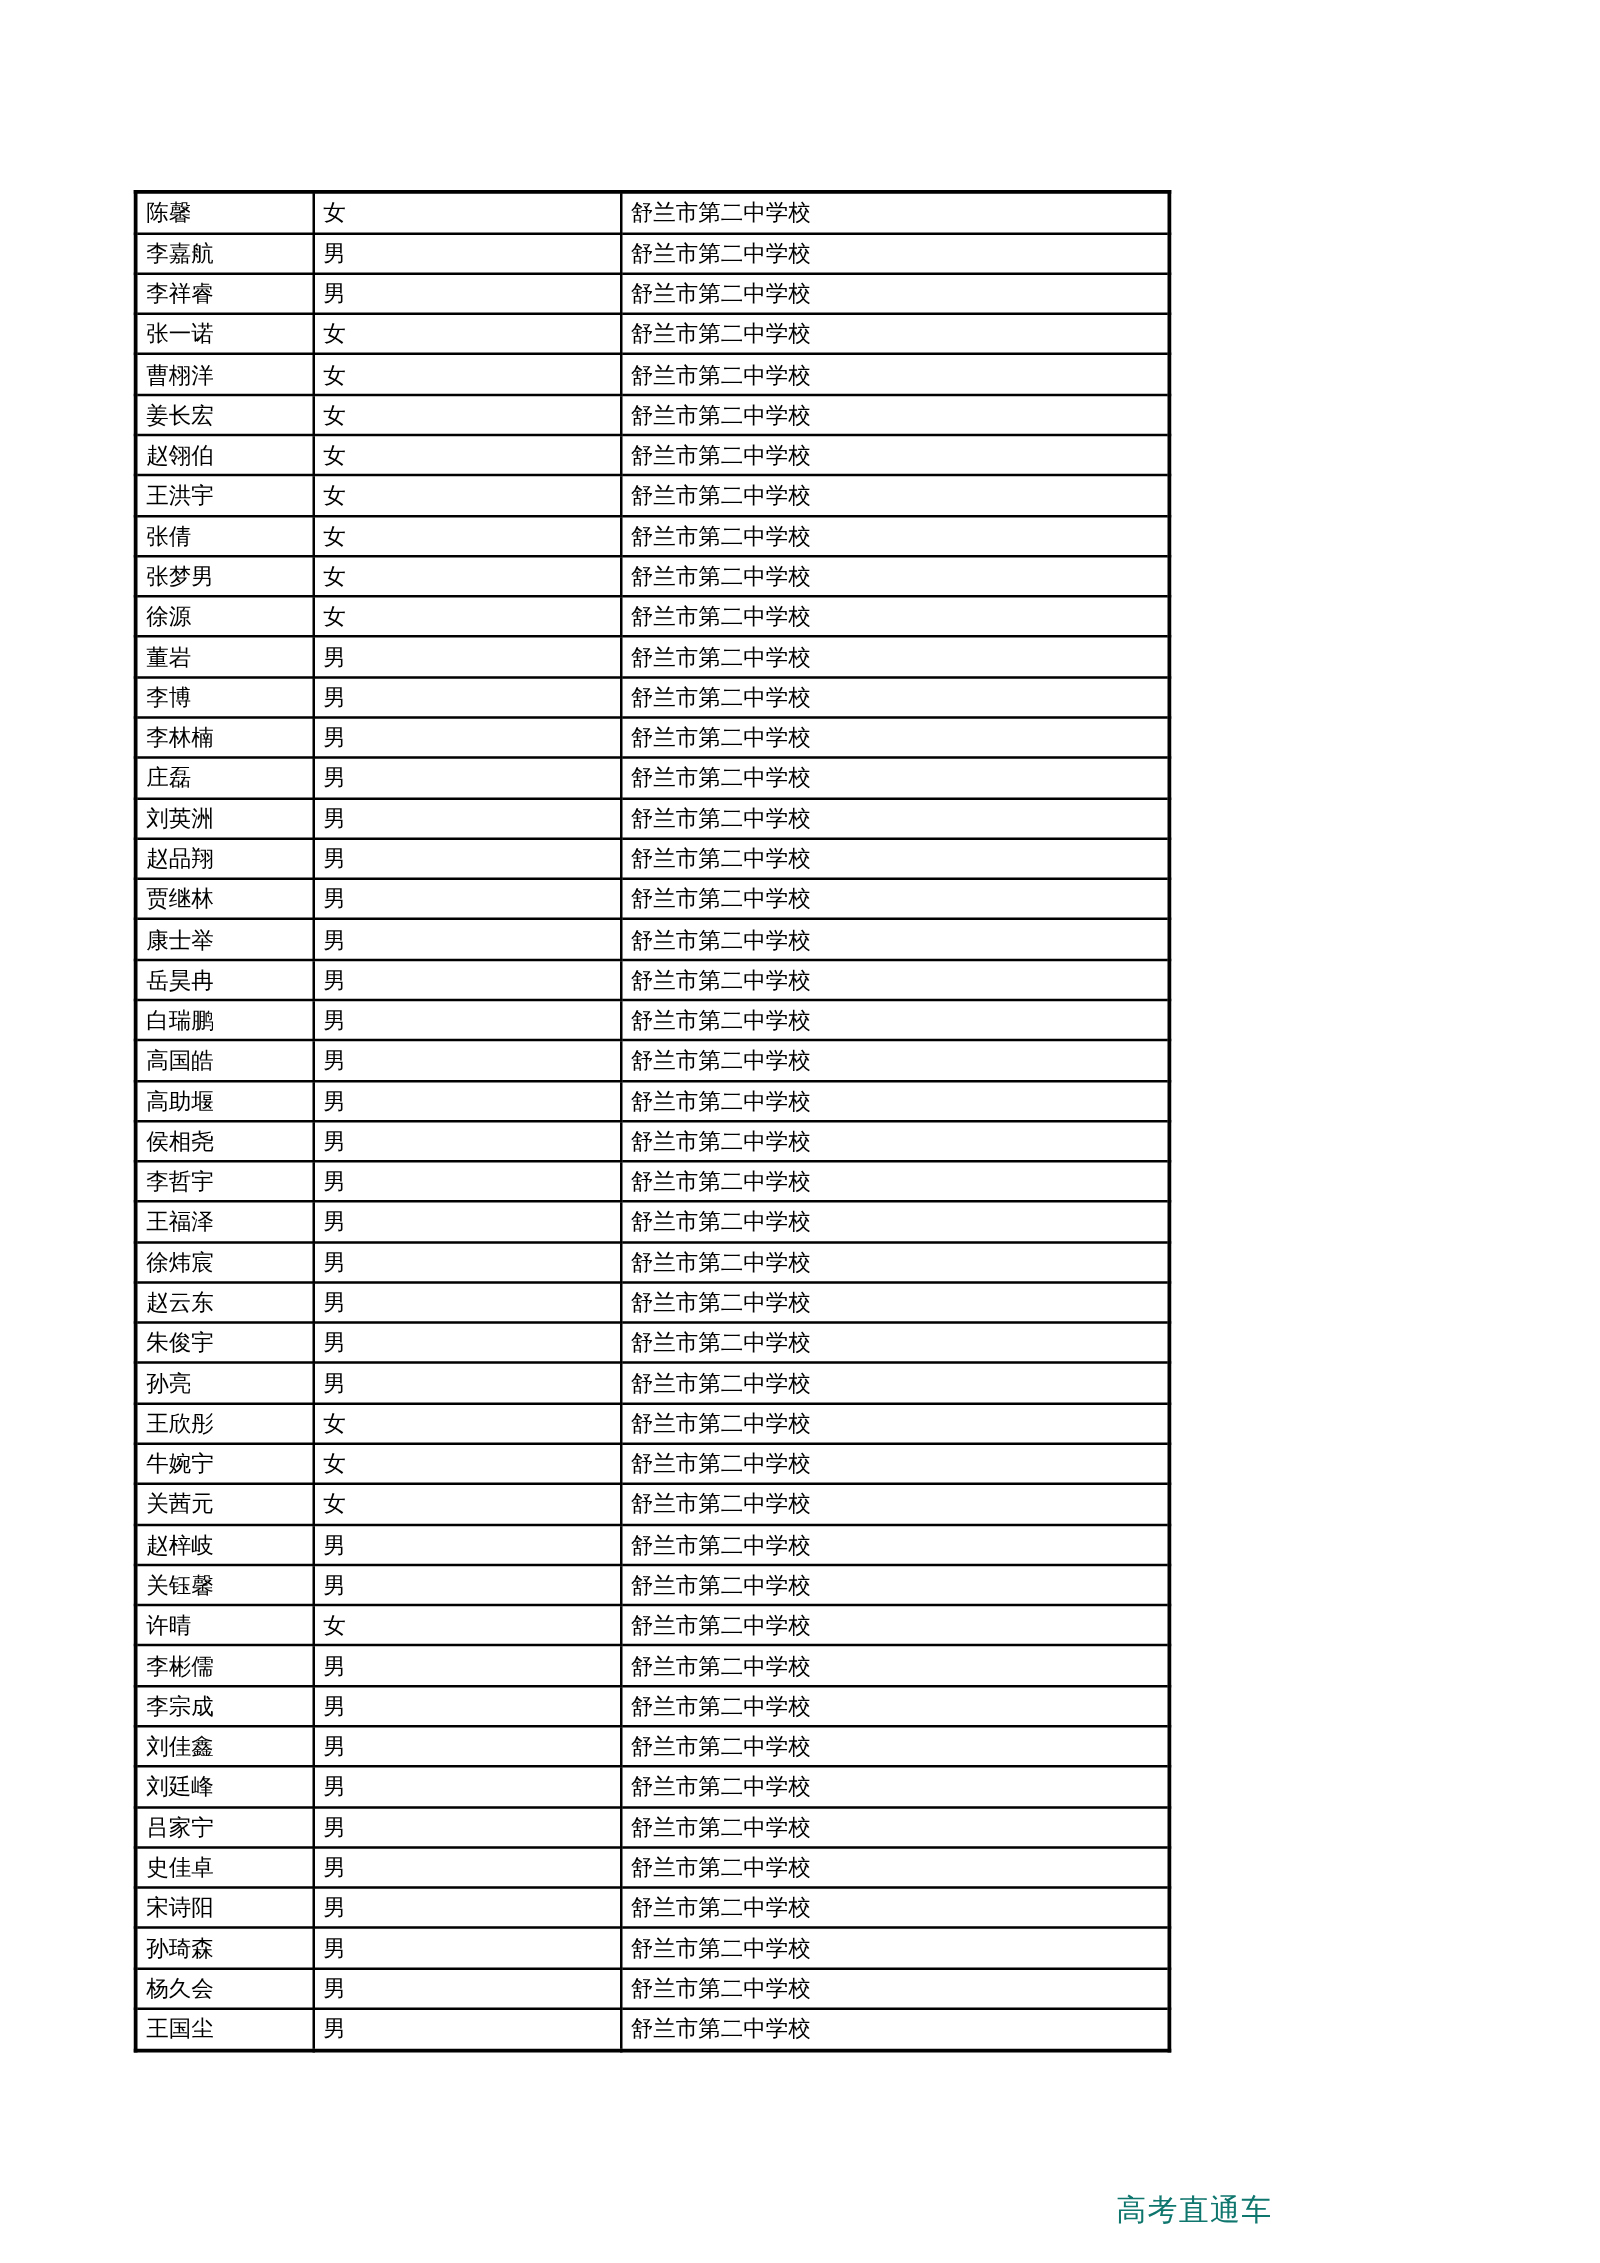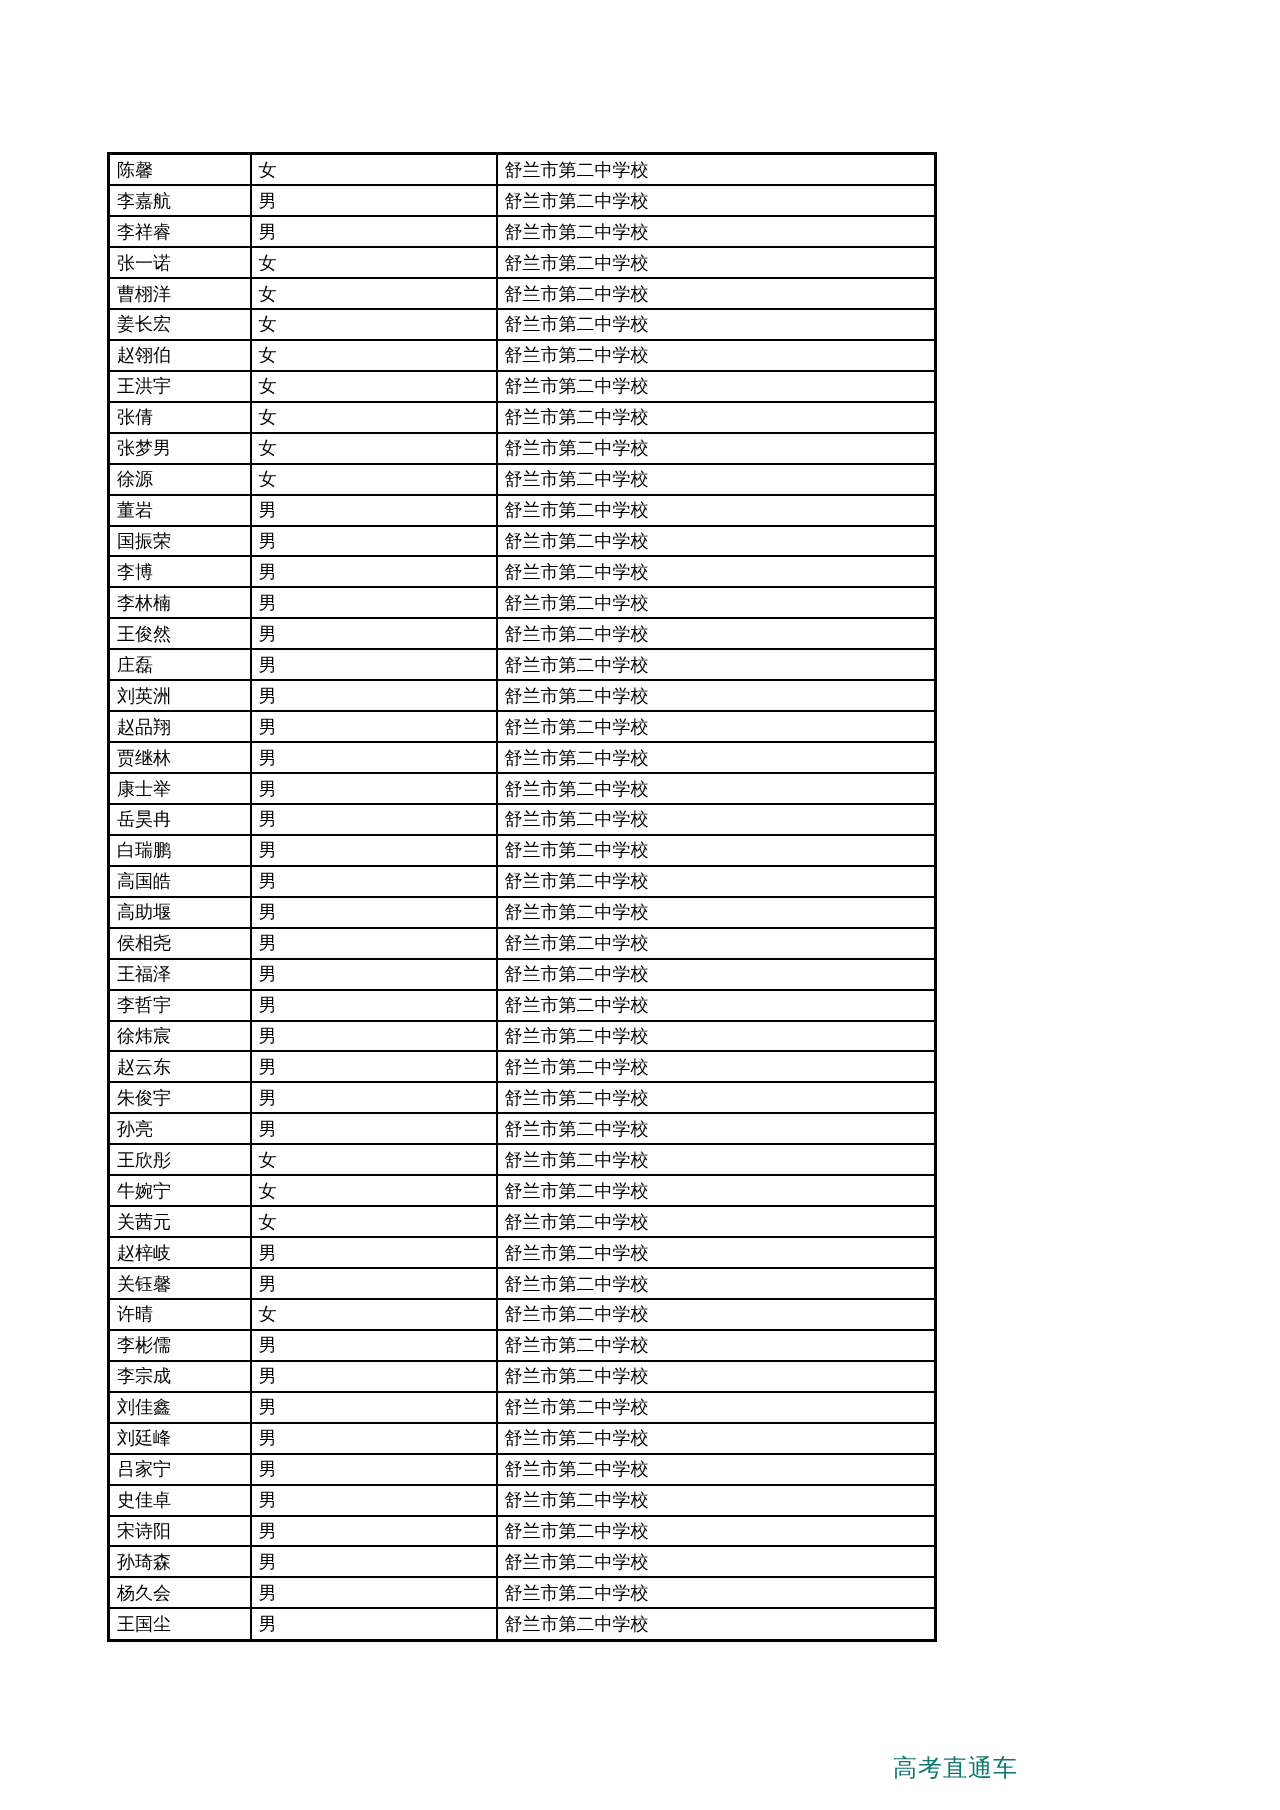--- a/index.html
+++ b/index.html
@@ -110,40 +110,30 @@
           <td>徐源</td>
           <td>女</td>
           <td>舒兰市第二中学校</td>
         </tr>
         <tr>
           <td>董岩</td>
           <td>男</td>
           <td>舒兰市第二中学校</td>
         </tr>
         <tr>
-          <td>国振荣</td>
-          <td>男</td>
-          <td>舒兰市第二中学校</td>
-        </tr>
-        <tr>
           <td>李博</td>
           <td>男</td>
           <td>舒兰市第二中学校</td>
         </tr>
         <tr>
           <td>李林楠</td>
           <td>男</td>
           <td>舒兰市第二中学校</td>
         </tr>
         <tr>
-          <td>王俊然</td>
-          <td>男</td>
-          <td>舒兰市第二中学校</td>
-        </tr>
-        <tr>
           <td>庄磊</td>
           <td>男</td>
           <td>舒兰市第二中学校</td>
         </tr>
         <tr>
           <td>刘英洲</td>
           <td>男</td>
           <td>舒兰市第二中学校</td>
         </tr>
         <tr>
@@ -180,26 +170,26 @@
           <td>高助堰</td>
           <td>男</td>
           <td>舒兰市第二中学校</td>
         </tr>
         <tr>
           <td>侯相尧</td>
           <td>男</td>
           <td>舒兰市第二中学校</td>
         </tr>
         <tr>
+          <td>李哲宇</td>
+          <td>男</td>
+          <td>舒兰市第二中学校</td>
+        </tr>
+        <tr>
           <td>王福泽</td>
-          <td>男</td>
-          <td>舒兰市第二中学校</td>
-        </tr>
-        <tr>
-          <td>李哲宇</td>
           <td>男</td>
           <td>舒兰市第二中学校</td>
         </tr>
         <tr>
           <td>徐炜宸</td>
           <td>男</td>
           <td>舒兰市第二中学校</td>
         </tr>
         <tr>
           <td>赵云东</td>

